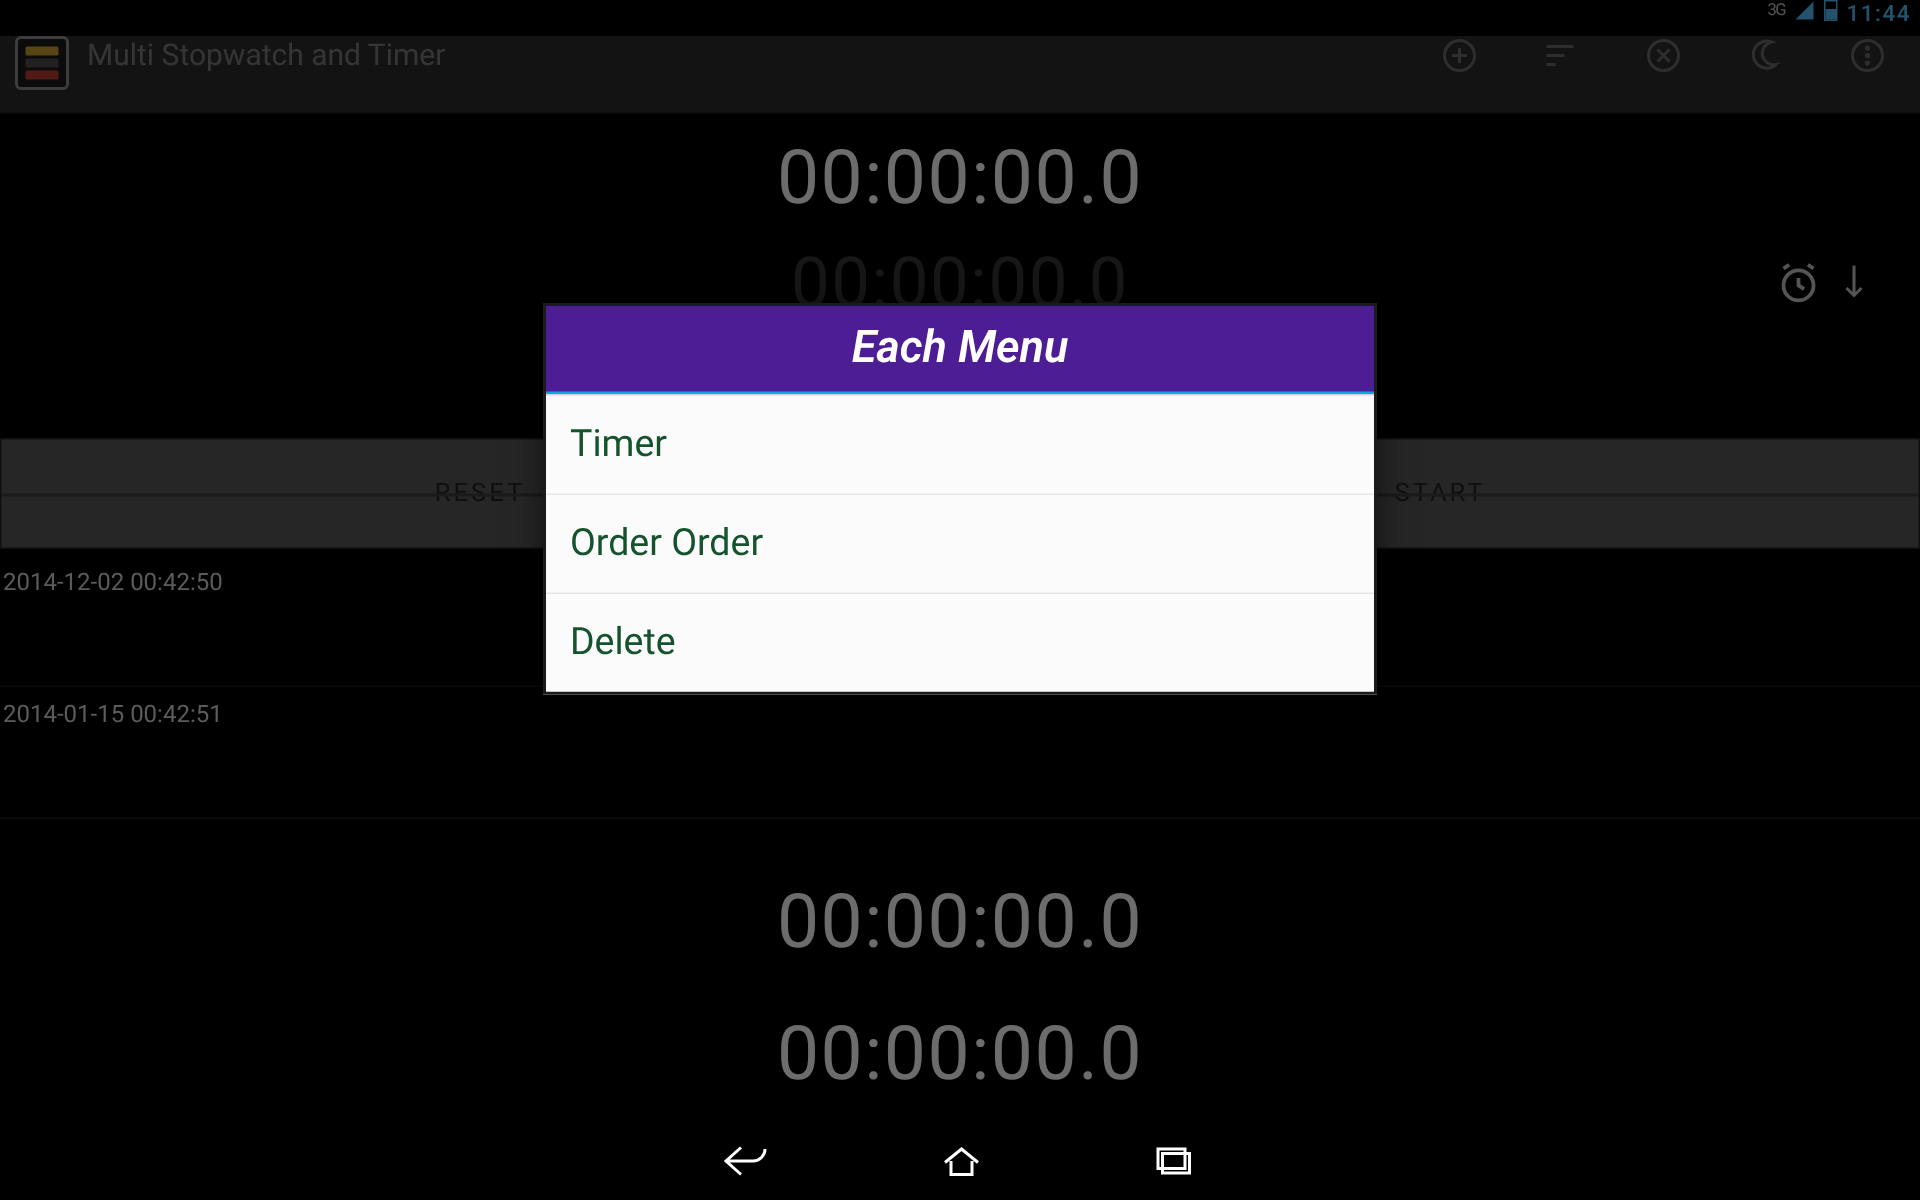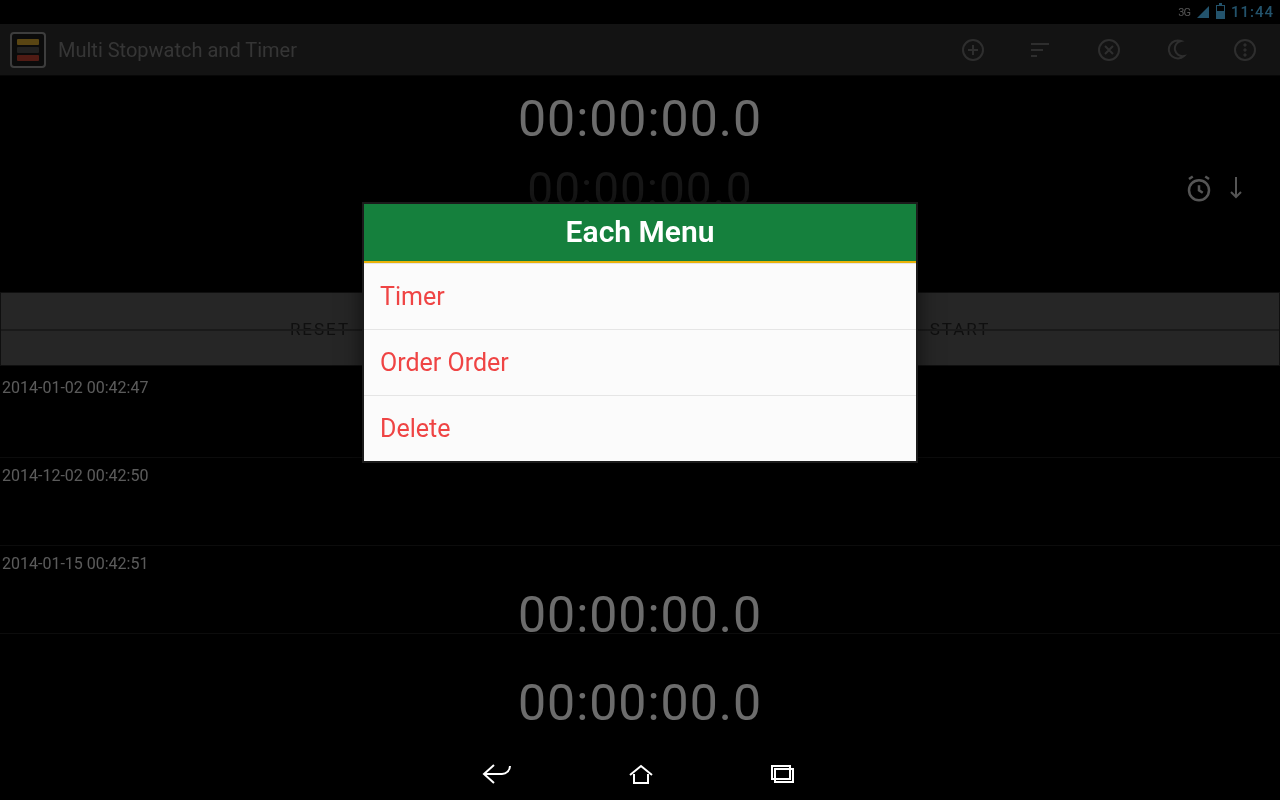--- a/index.html
+++ b/index.html
@@ -2,21 +2,21 @@
 <html><head>
 <meta charset="utf-8">
 <style>
   * { margin: 0; padding: 0; box-sizing: border-box; }
   html, body { width: 1280px; height: 800px; overflow: hidden; font-family: Roboto, "Helvetica Neue", Arial, sans-serif; background:#000; }
   .screen { position: relative; width: 1280px; height: 800px; background:#000; color:#fff; }
   
   .status-bar {
     height: 24px;
     background:#000;
-    display:flex; justify-content:flex-end; align-items:center;
+    display:flex; justify-content:flex-end; 
     padding: 0 6px;
     font-size: 15px;
     color:#4fb8ef;
     gap:6px;
   }
   .status-bar .sig { font-size:11px; color:#bbb; letter-spacing:-1px; }
   .status-bar .battery {
     width:9px; height:14px; border:1px solid #4fb8ef; position:relative; display:inline-block;
   }
   .status-bar .battery::before {
@@ -25,21 +25,21 @@
   .status-bar .battery::after {
     content:""; position:absolute; bottom:0; left:0; right:0; height:60%; background:#4fb8ef;
   }
   .status-bar .clock { font-weight:500; letter-spacing:1px; }
 
   
   .action-bar {
     height: 52px;
     background:#2a2a2a;
     border-bottom:1px solid #111;
-    display:flex; align-items:center;
+    display:flex; align-items:flex-start;
     padding: 0 8px 0 10px;
     color:#888;
   }
   .app-icon {
     width:36px; height:36px;
     background:#1a1a1a;
     border:2px solid #888;
     border-radius:4px;
     margin-right:12px;
     display:flex; flex-direction:column; justify-content:center; align-items:center;
@@ -127,30 +127,31 @@
   .dialog {
     position:absolute;
     left:50%; top:202px;
     transform:translateX(-50%);
     width:556px;
     background:#fff;
     border:2px solid #1b1b1b;
     box-shadow:0 4px 20px rgba(0,0,0,0.6);
   }
   .dialog-title {
-    background:#15803d;
+    background:#4c1d95;
     color:#fff;
     text-align:center;
     font-size:30px;
     font-weight:600;
     padding:10px 0 12px;
-    border-bottom:2px solid #eab308;
+    border-bottom:2px solid #0ea5e9;
+    font-style:italic;
   }
   .dialog-item {
-    color:#ef4444;
+    color:#14532d;
     font-size:25px;
     padding:18px 16px;
     border-top:1px solid #e5e5e5;
     background:#fbfbfb;
   }
   .dialog-item:first-of-type { border-top:none; }
 
   
   .nav-bar {
     position:absolute; bottom:0; left:0; right:0;
@@ -242,23 +243,20 @@
         <div class="stripe"></div>
         <span>RESET</span>
       </div>
       <div class="btn">
         <div class="stripe"></div>
         <span>START</span>
       </div>
     </div>
 
     <div class="log-list">
-      <div class="log-item">
-          <span>2014-01-02 00:42:47</span>
-        </div>
       <div class="log-item">
           <span>2014-12-02 00:42:50</span>
         </div>
       <div class="log-item">
           <span>2014-01-15 00:42:51</span>
         </div>
     </div>
 
     <div class="abs" style="left:0; right:0; top:480px;">
       <div class="lower-time2">00:00:00.0</div>

